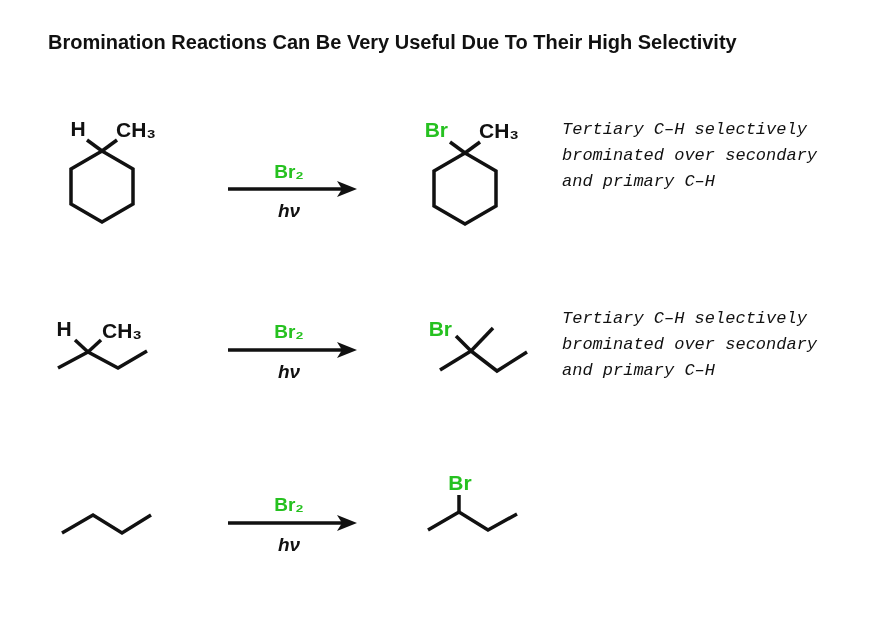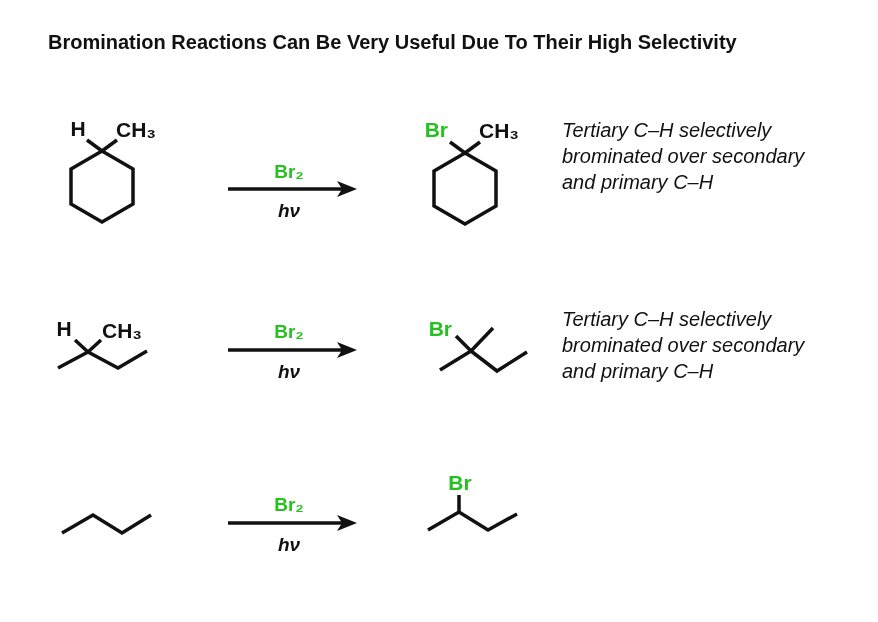--- a/index.html
+++ b/index.html
@@ -19,21 +19,21 @@
   .chem-svg{position:absolute;left:0;top:0;}
   .bond{stroke:var(--ink);stroke-width:3.5;fill:none;stroke-linecap:butt;stroke-linejoin:miter;}
   .arrow-line{stroke:var(--ink);stroke-width:3.4;}
   .arrow-head{fill:var(--ink);stroke:none;}
   .atom{font-family:"Liberation Sans","DejaVu Sans",sans-serif;font-size:21px;font-weight:700;fill:var(--ink);}
   .atom-br{fill:var(--bromine);}
   .reagent{font-family:"Liberation Sans","DejaVu Sans",sans-serif;font-size:19px;font-weight:700;fill:var(--bromine);}
   .light{font-family:"Liberation Sans","DejaVu Sans",sans-serif;font-size:19px;font-weight:700;font-style:italic;fill:var(--ink);}
   .note{
     position:absolute;left:562px;width:310px;
-    font-size:20px;font-style:italic;line-height:26px;color:var(--ink);
+    font-size:17px;font-style:italic;line-height:26px;color:var(--ink);font-family:Liberation Mono, monospace;
   }
 </style>
 </head>
 <body>
 
 <div class="canvas">
 
   <h1 class="page-title">Bromination Reactions Can Be Very Useful Due To Their High Selectivity</h1>
 
   <svg class="chem-svg" width="878" height="622" viewBox="0 0 878 622">

